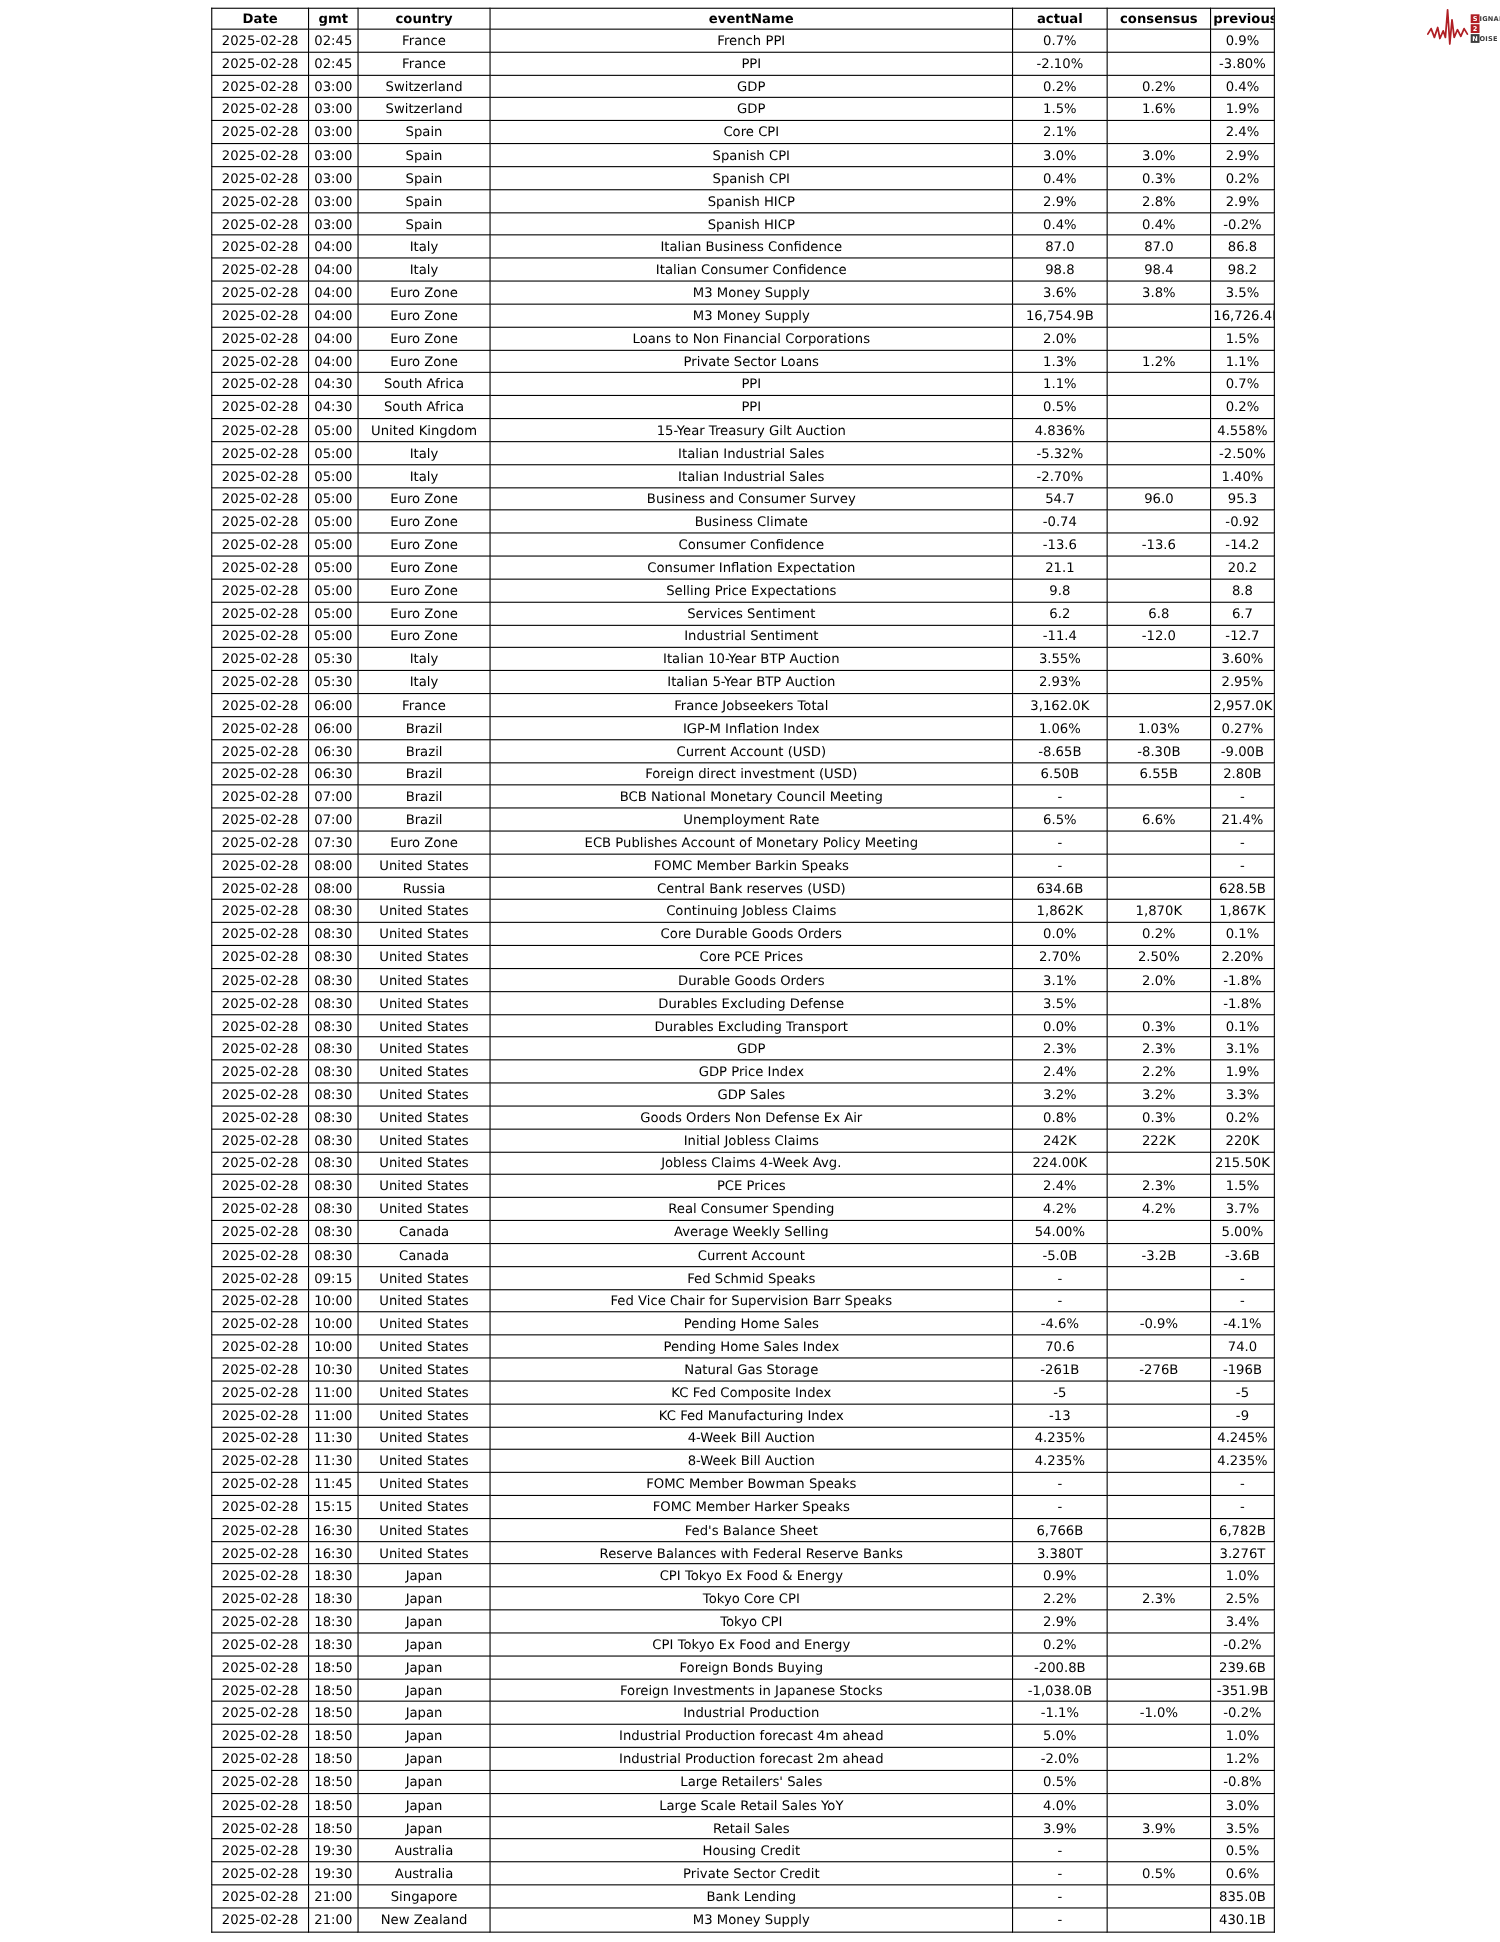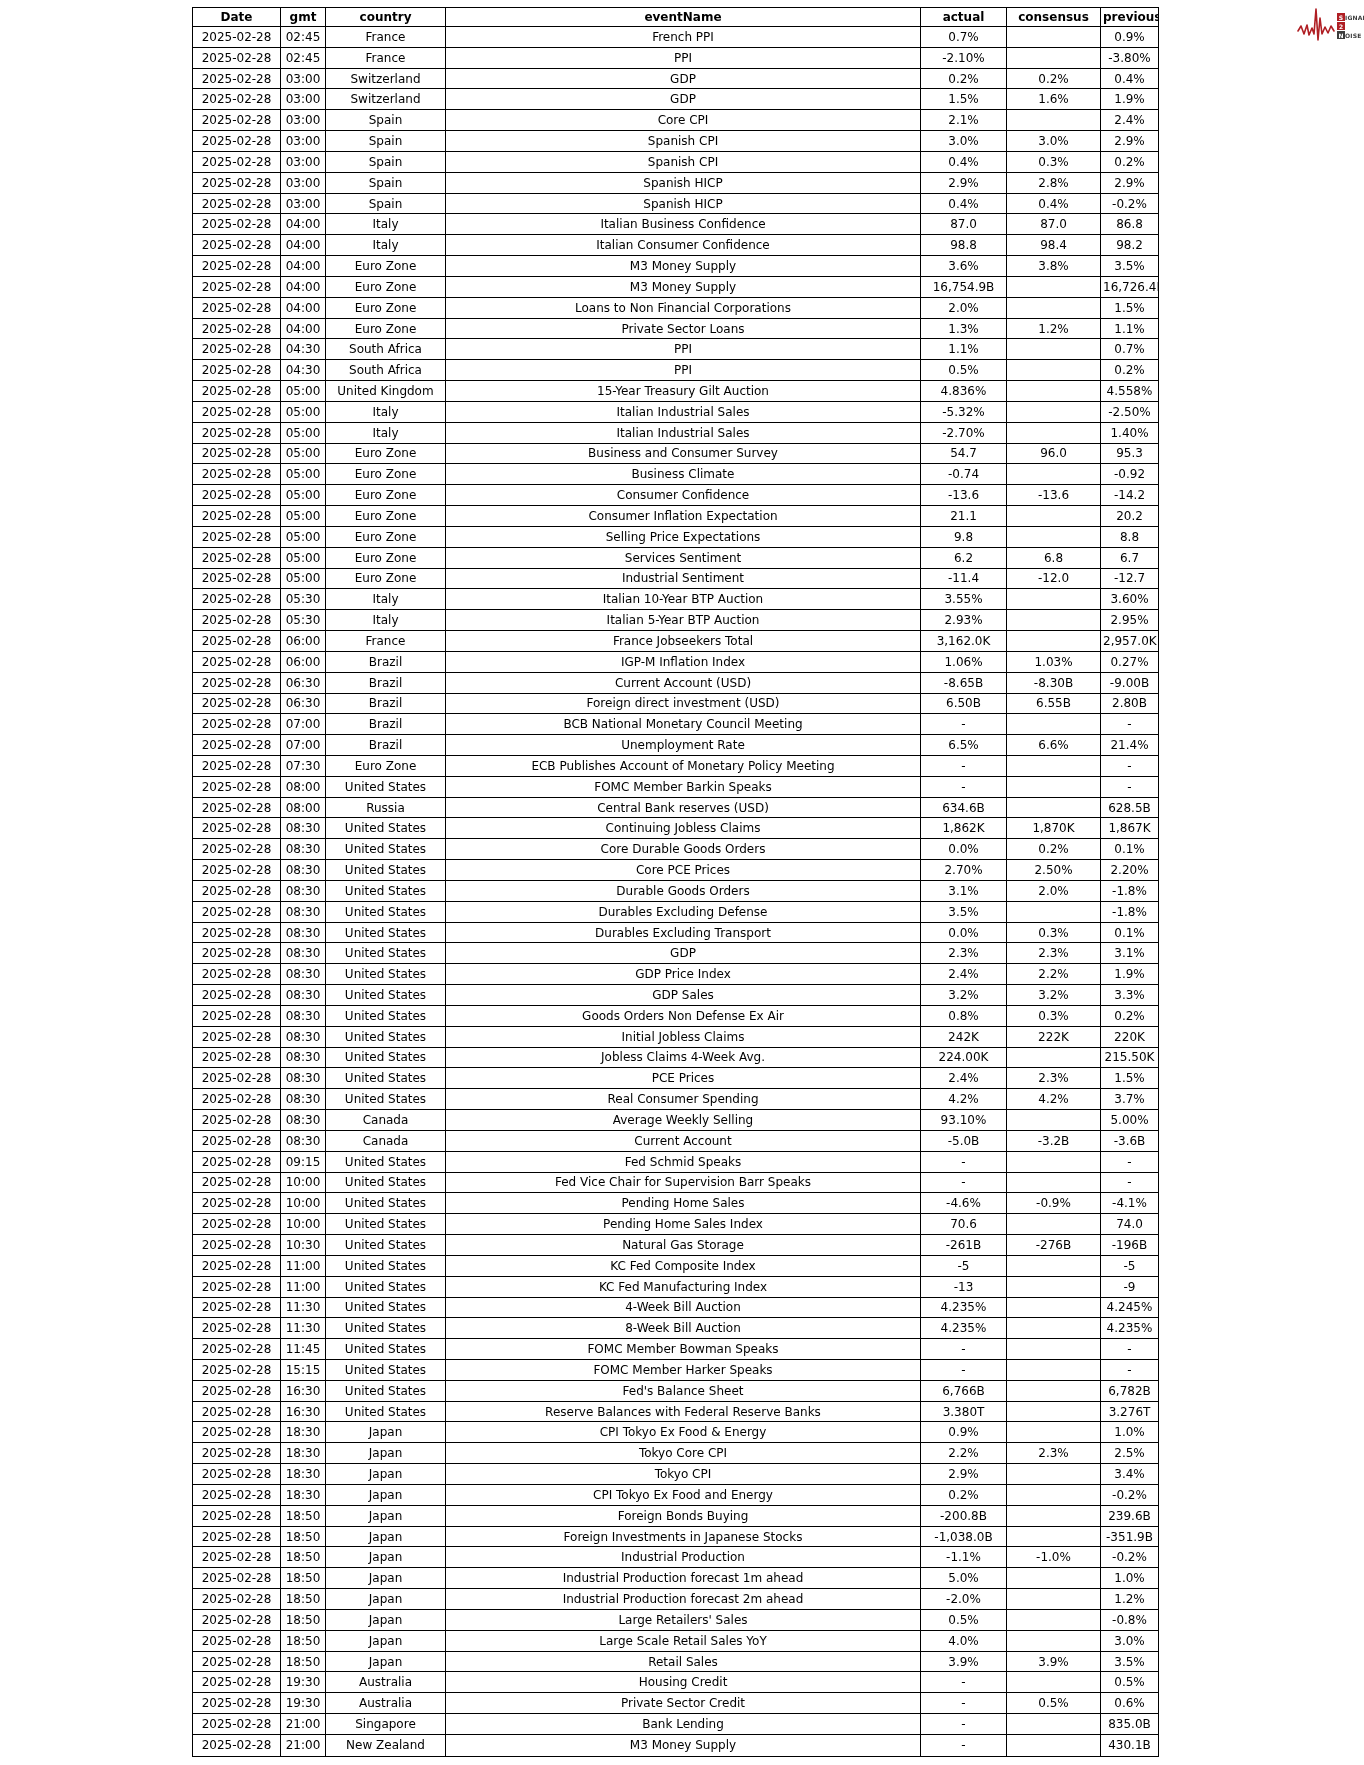--- a/index.html
+++ b/index.html
@@ -585,21 +585,21 @@
           <td>Real Consumer Spending</td>
           <td>4.2%</td>
           <td>4.2%</td>
           <td>3.7%</td>
         </tr>
         <tr>
           <td>2025-02-28</td>
           <td>08:30</td>
           <td>Canada</td>
           <td>Average Weekly Selling</td>
-          <td>93.10%</td>
+          <td>54.00%</td>
           <td></td>
           <td>5.00%</td>
         </tr>
         <tr>
           <td>2025-02-28</td>
           <td>08:30</td>
           <td>Canada</td>
           <td>Current Account</td>
           <td>-5.0B</td>
           <td>-3.2B</td>
@@ -782,21 +782,21 @@
           <td>Japan</td>
           <td>Industrial Production</td>
           <td>-1.1%</td>
           <td>-1.0%</td>
           <td>-0.2%</td>
         </tr>
         <tr>
           <td>2025-02-28</td>
           <td>18:50</td>
           <td>Japan</td>
-          <td>Industrial Production forecast 1m ahead</td>
+          <td>Industrial Production forecast 4m ahead</td>
           <td>5.0%</td>
           <td></td>
           <td>1.0%</td>
         </tr>
         <tr>
           <td>2025-02-28</td>
           <td>18:50</td>
           <td>Japan</td>
           <td>Industrial Production forecast 2m ahead</td>
           <td>-2.0%</td>

